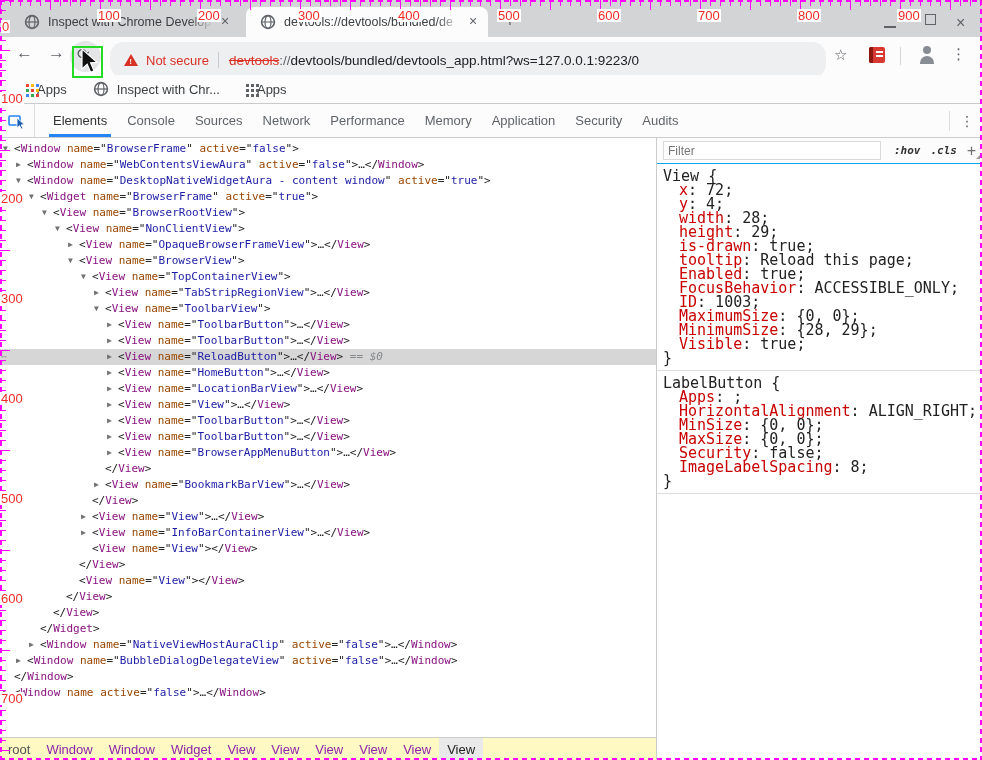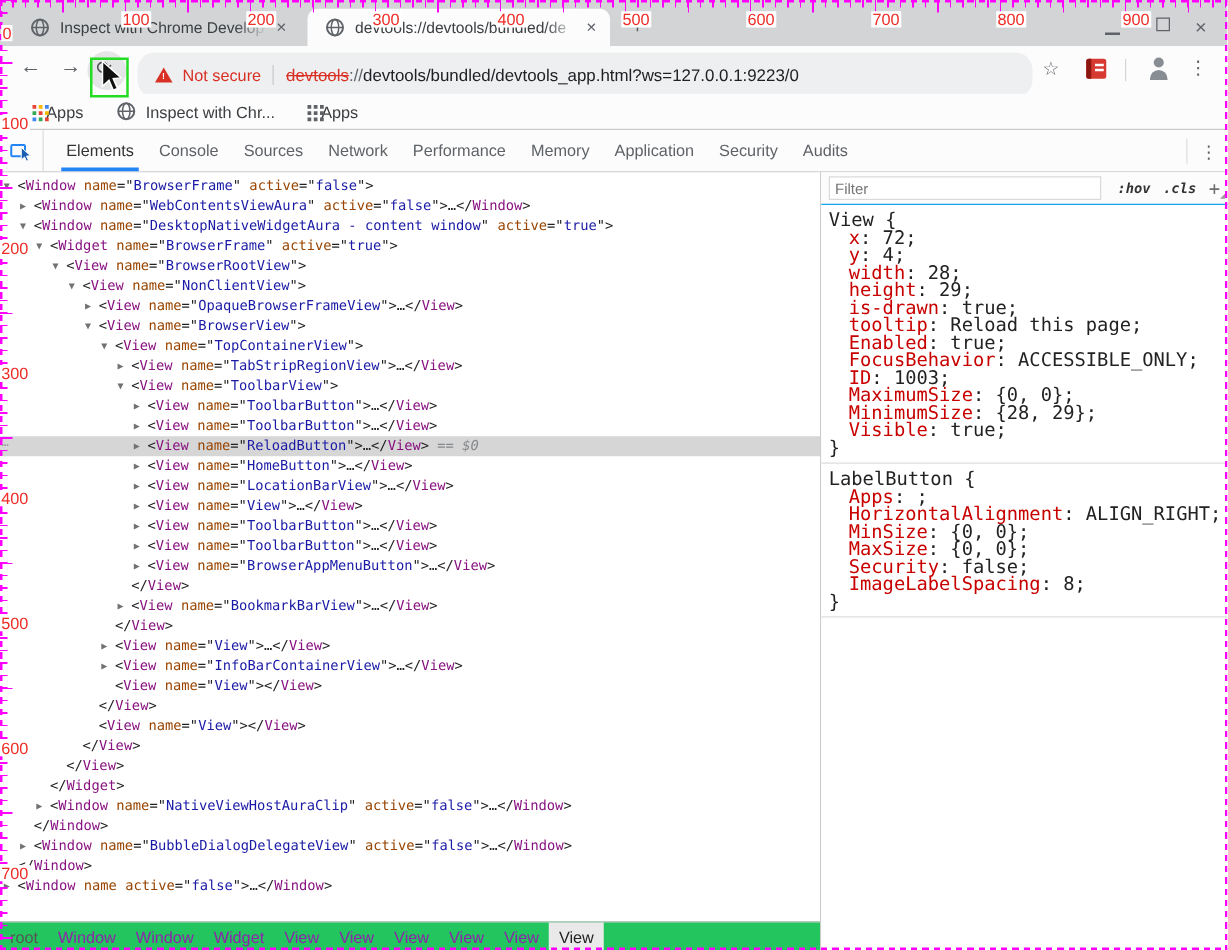--- a/index.html
+++ b/index.html
@@ -91,21 +91,21 @@
   .filter-right{margin-left:auto;display:flex;align-items:center;font-family:"DejaVu Sans Mono",monospace;
                 font-size:11px;color:#333;font-weight:bold;}
   .filter-right .tok{margin-right:10px;font-style:italic;}
   .plus-btn{color:#6e6e6e;font-size:15px;font-weight:normal;margin-right:6px;position:relative;}
   .plus-btn::after{content:"";position:absolute;right:-4px;bottom:1px;border-left:4px solid transparent;border-bottom:4px solid #9a9a9a;}
   .rules{font-family:"DejaVu Sans Mono",monospace;font-size:15px;line-height:14px;color:#222;}
   .rule{padding:5px 2px 5px 6px;border-bottom:1px solid #ddd;}
   .rule .prop{padding-left:16px;white-space:nowrap;}
   .pn{color:#c80000;}
   
-  .crumbs{position:absolute;left:0;top:737px;width:656px;height:23px;border-top:1px solid #ccc;background:#22c55e;
+  .crumbs{position:absolute;left:0;top:737px;width:656px;height:23px;border-top:1px solid #ccc;background:#fef9c3;
           display:flex;align-items:stretch;font-size:13px;}
   .crumb{display:flex;align-items:center;padding:0 8px;color:#8e24aa;}
   .crumb.root{color:#545454;}
   .crumb.selected{background:#e9e9e9;color:#222;}
   
   .rline{position:absolute;z-index:50;pointer-events:none;}
   .r-top{left:0;top:0;width:982px;height:2px;background:repeating-linear-gradient(90deg,#ff00ff 0 5px,transparent 5px 9px);}
   .r-bottom{left:0;top:758px;width:982px;height:2px;background:repeating-linear-gradient(90deg,#ff00ff 0 5px,transparent 5px 9px);}
   .r-left{left:0;top:0;width:2px;height:760px;background:repeating-linear-gradient(180deg,#ff00ff 0 5px,transparent 5px 9px);}
   .r-right{left:980px;top:0;width:2px;height:760px;background:repeating-linear-gradient(180deg,#ff00ff 0 5px,transparent 5px 9px);}
@@ -259,21 +259,20 @@
     <div class="trow" style="padding-left: 81px;"><span class="arw"></span><span class="tk-k">&lt;/</span><span class="tk-t">View</span><span class="tk-k">&gt;</span></div>
     <div class="trow" style="padding-left: 81px;"><span class="arw">▶</span><span class="tk-k">&lt;</span><span class="tk-t">View</span><span class="tk-k"> </span><span class="tk-a">name</span><span class="tk-k">="</span><span class="tk-v">View</span><span class="tk-k">"</span><span class="tk-k">&gt;</span><span class="tk-k">…</span><span class="tk-k">&lt;/</span><span class="tk-t">View</span><span class="tk-k">&gt;</span></div>
     <div class="trow" style="padding-left: 81px;"><span class="arw">▶</span><span class="tk-k">&lt;</span><span class="tk-t">View</span><span class="tk-k"> </span><span class="tk-a">name</span><span class="tk-k">="</span><span class="tk-v">InfoBarContainerView</span><span class="tk-k">"</span><span class="tk-k">&gt;</span><span class="tk-k">…</span><span class="tk-k">&lt;/</span><span class="tk-t">View</span><span class="tk-k">&gt;</span></div>
     <div class="trow" style="padding-left: 81px;"><span class="arw"></span><span class="tk-k">&lt;</span><span class="tk-t">View</span><span class="tk-k"> </span><span class="tk-a">name</span><span class="tk-k">="</span><span class="tk-v">View</span><span class="tk-k">"</span><span class="tk-k">&gt;</span><span class="tk-k">&lt;/</span><span class="tk-t">View</span><span class="tk-k">&gt;</span></div>
     <div class="trow" style="padding-left: 68px;"><span class="arw"></span><span class="tk-k">&lt;/</span><span class="tk-t">View</span><span class="tk-k">&gt;</span></div>
     <div class="trow" style="padding-left: 68px;"><span class="arw"></span><span class="tk-k">&lt;</span><span class="tk-t">View</span><span class="tk-k"> </span><span class="tk-a">name</span><span class="tk-k">="</span><span class="tk-v">View</span><span class="tk-k">"</span><span class="tk-k">&gt;</span><span class="tk-k">&lt;/</span><span class="tk-t">View</span><span class="tk-k">&gt;</span></div>
     <div class="trow" style="padding-left: 55px;"><span class="arw"></span><span class="tk-k">&lt;/</span><span class="tk-t">View</span><span class="tk-k">&gt;</span></div>
     <div class="trow" style="padding-left: 42px;"><span class="arw"></span><span class="tk-k">&lt;/</span><span class="tk-t">View</span><span class="tk-k">&gt;</span></div>
     <div class="trow" style="padding-left: 29px;"><span class="arw"></span><span class="tk-k">&lt;/</span><span class="tk-t">Widget</span><span class="tk-k">&gt;</span></div>
     <div class="trow" style="padding-left: 29px;"><span class="arw">▶</span><span class="tk-k">&lt;</span><span class="tk-t">Window</span><span class="tk-k"> </span><span class="tk-a">name</span><span class="tk-k">="</span><span class="tk-v">NativeViewHostAuraClip</span><span class="tk-k">"</span><span class="tk-k"> </span><span class="tk-a">active</span><span class="tk-k">="</span><span class="tk-v">false</span><span class="tk-k">"</span><span class="tk-k">&gt;</span><span class="tk-k">…</span><span class="tk-k">&lt;/</span><span class="tk-t">Window</span><span class="tk-k">&gt;</span></div>
-    <div class="trow" style="padding-left: 16px;"><span class="arw"></span><span class="tk-k">&lt;/</span><span class="tk-t">Window</span><span class="tk-k">&gt;</span></div>
     <div class="trow" style="padding-left: 16px;"><span class="arw">▶</span><span class="tk-k">&lt;</span><span class="tk-t">Window</span><span class="tk-k"> </span><span class="tk-a">name</span><span class="tk-k">="</span><span class="tk-v">BubbleDialogDelegateView</span><span class="tk-k">"</span><span class="tk-k"> </span><span class="tk-a">active</span><span class="tk-k">="</span><span class="tk-v">false</span><span class="tk-k">"</span><span class="tk-k">&gt;</span><span class="tk-k">…</span><span class="tk-k">&lt;/</span><span class="tk-t">Window</span><span class="tk-k">&gt;</span></div>
     <div class="trow" style="padding-left: 3px;"><span class="arw"></span><span class="tk-k">&lt;/</span><span class="tk-t">Window</span><span class="tk-k">&gt;</span></div>
     <div class="trow" style="padding-left: 3px;"><span class="arw">▶</span><span class="tk-k">&lt;</span><span class="tk-t">Window</span><span class="tk-k"> </span><span class="tk-a">name</span><span class="tk-k"> </span><span class="tk-a">active</span><span class="tk-k">="</span><span class="tk-v">false</span><span class="tk-k">"</span><span class="tk-k">&gt;</span><span class="tk-k">…</span><span class="tk-k">&lt;/</span><span class="tk-t">Window</span><span class="tk-k">&gt;</span></div>
   </div>
 <div class="vdivider"></div>
 
 <div class="styles-panel">
   <div class="filter-row">
     <input class="filter-input" placeholder="Filter" style="">
     <span class="filter-right">

